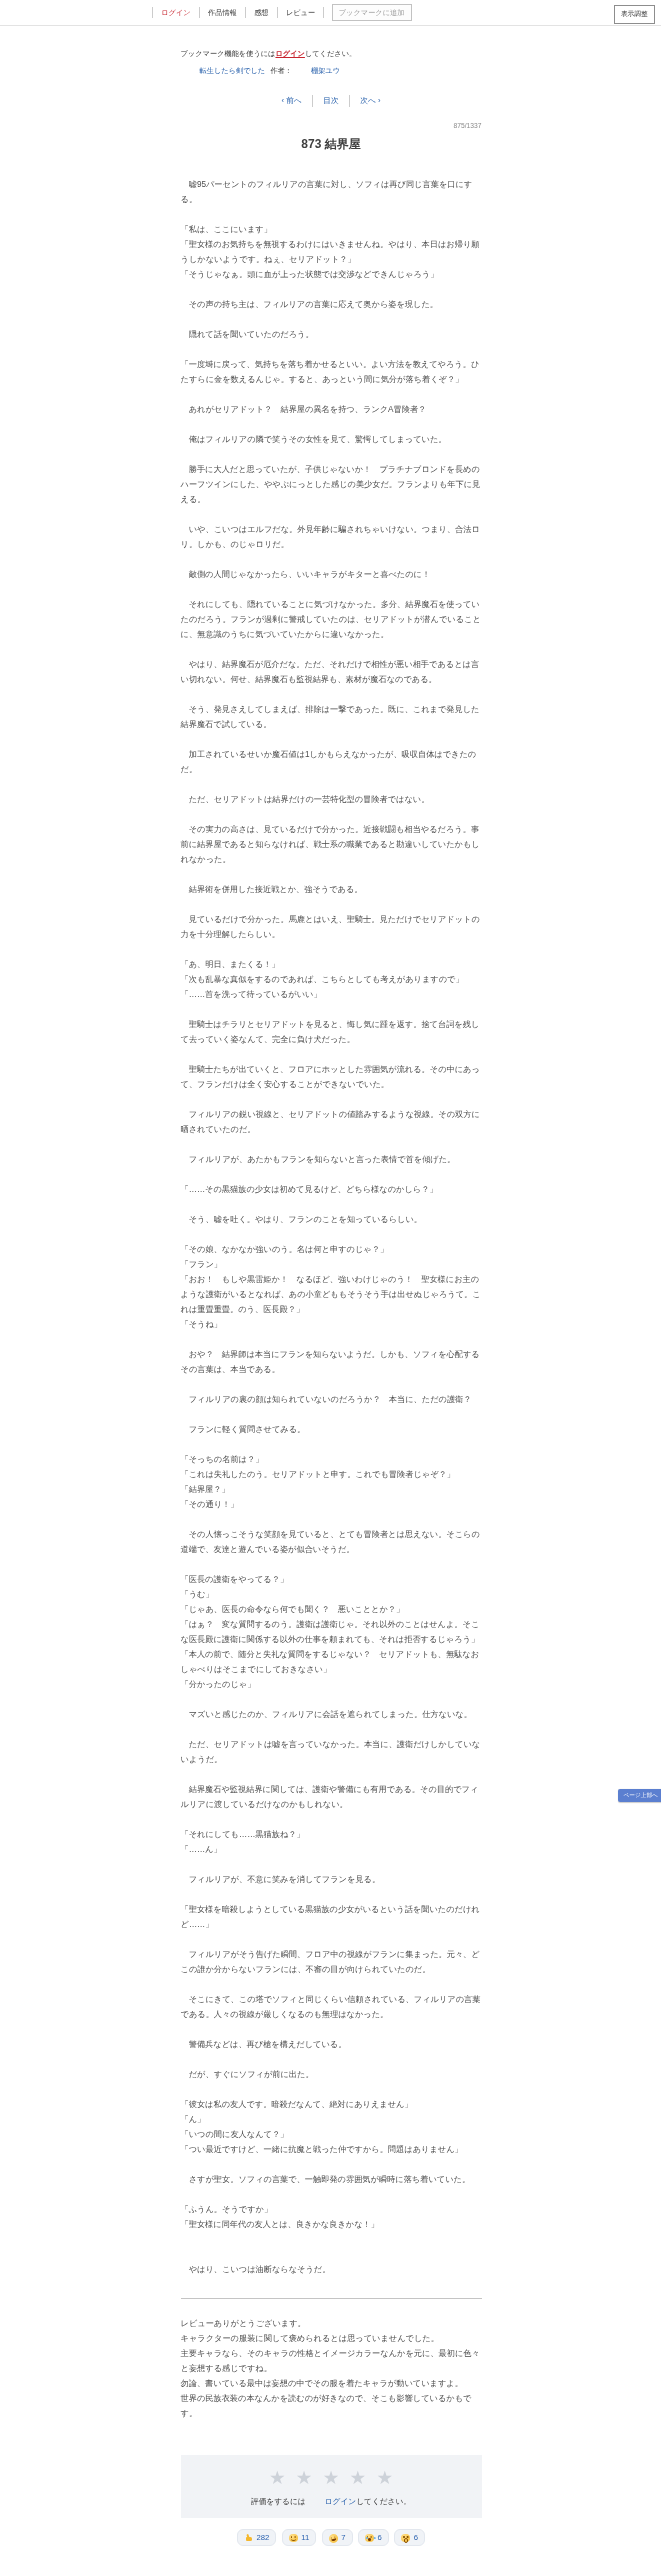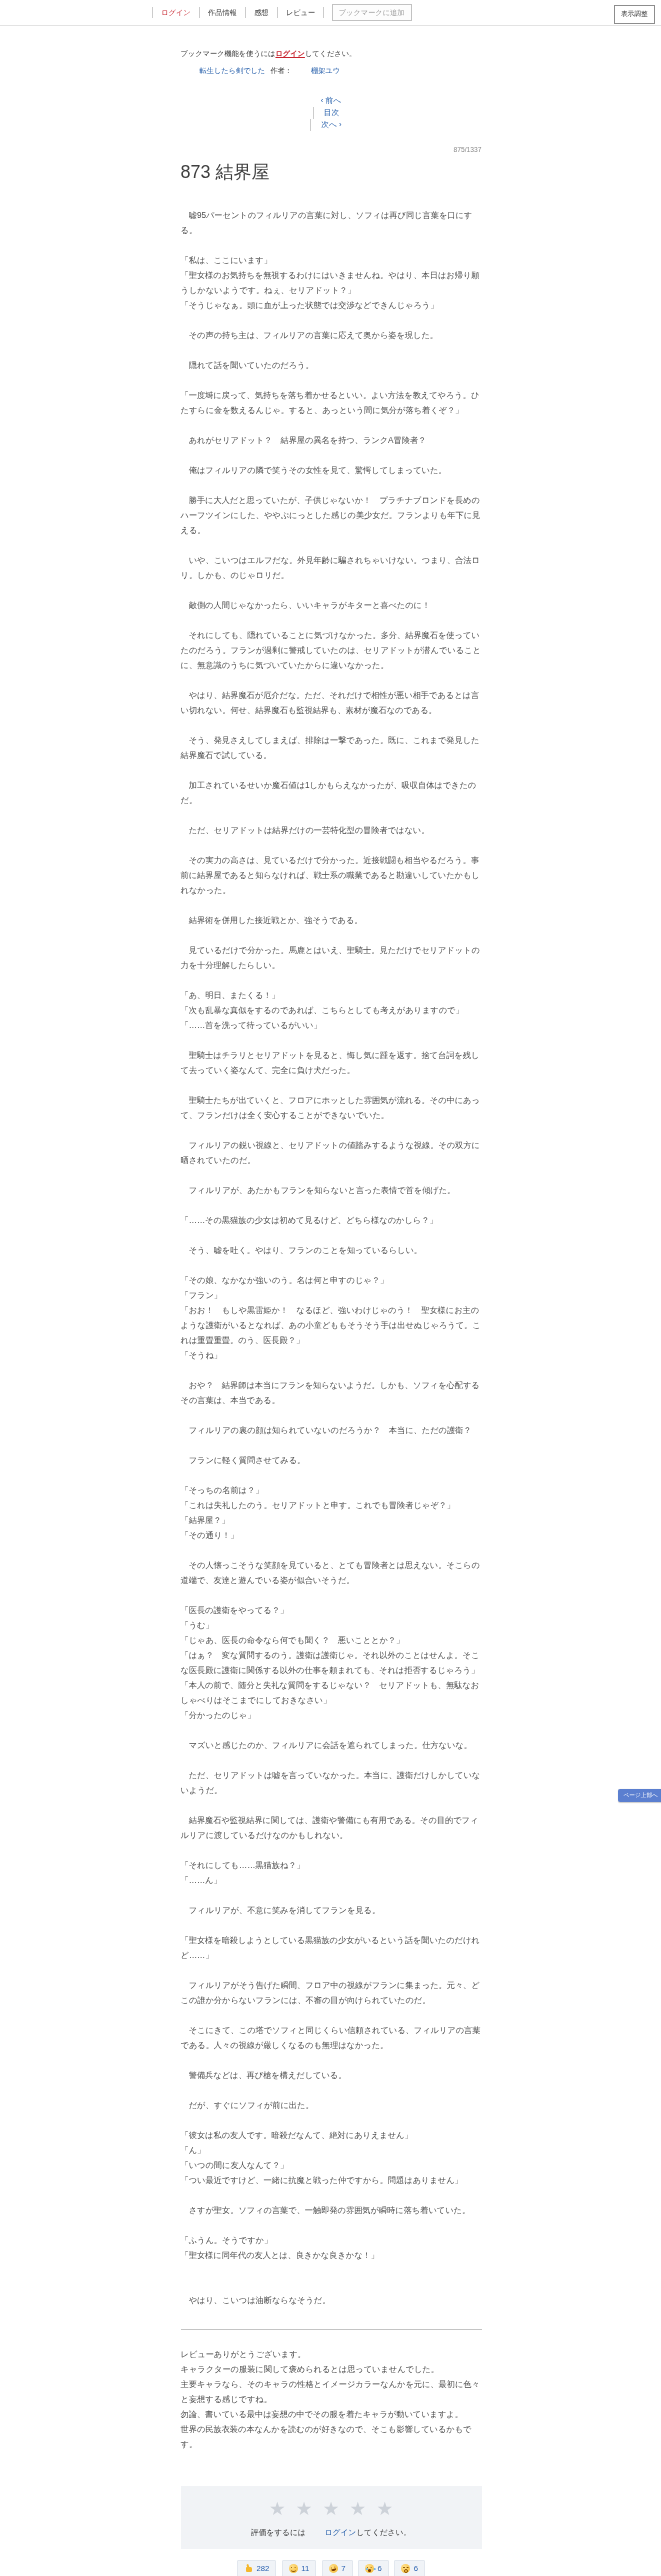--- a/index.html
+++ b/index.html
@@ -13,35 +13,35 @@
   .topnav-item.red{color:#c7242e;}
   .topnav-item.boxed{border:0.5px solid #c2c2c2;color:#9a9a9a;margin-left:7.2px;padding:4.1px 6.2px;line-height:7.2px;background:#fdfdfd;}
   .display-adjust{position:absolute;right:7.2px;top:4.6px;border:0.5px solid #8d8d8d;background:#fff;color:#333;font-size:6.7px;padding:4.1px 6.2px;font-family:inherit;cursor:pointer;}
   
   .col{width:301px;margin:0 auto;}
   .bm-notice{margin:23px 0 0 0;font-size:7.2px;color:#333;}
   .login-red{color:#c7242e;font-weight:bold;text-decoration:underline;}
   .series-line{margin:7.2px 0 0 0;font-size:7.2px;}
   .series-line .author-label{color:#333;margin-left:5.2px;}
   .chapter-nav{display:flex;justify-content:center;align-items:center;font-size:7.7px;}
-  .chapter-nav.top{margin-top:18.5px;flex-direction:column;}
+  .chapter-nav.top{margin-top:18.5px;}
   .chapter-nav a{color:#1f5aa8;padding:1px 10.3px;}
   .chapter-nav a + a{border-left:0.5px solid #ccc;}
   .page-counter{text-align:right;color:#8a8a8a;font-size:6.7px;margin:15.5px 0 0 0;}
-  .chapter-title{font-size:18px;font-weight:normal;color:#404040;margin:7.2px 0 24px 0;}
+  .chapter-title{text-align:center;font-size:12px;font-weight:bold;color:#404040;margin:7.2px 0 24px 0;}
   
   .novel-body p,.afterword p{margin:0;font-size:8.2px;line-height:15px;color:#4a4a4a;white-space:pre-wrap;word-break:break-all;}
   .novel-body .blank,.afterword .blank{height:15px;}
   .afterword-divider{border:none;border-top:1px solid #c4c4c4;margin:20.6px 0 17.5px 0;}
   
   .rating-band{background:#f1f3f6;margin-top:34px;padding:13.4px 0 11.3px 0;text-align:center;}
   .stars{font-size:18.5px;color:#cdd2d9;letter-spacing:10.3px;line-height:1;padding-left:10.3px;}
   .rating-login{font-size:7.7px;color:#333;margin:9.3px 0 0 0;}
   .reactions{display:flex;justify-content:center;gap:5.2px;margin-top:11.3px;}
-  .chip{display:inline-flex;align-items:flex-start;gap:3.6px;background:#f0f3f7;border:0.5px solid #e2e7ee;border-radius:1px;padding:3.1px 6.2px;}
+  .chip{display:inline-flex;align-items:flex-end;gap:3.6px;background:#f0f3f7;border:0.5px solid #e2e7ee;border-radius:6px;padding:3.1px 6.2px;}
   .chip .count{color:#2b62b0;font-size:7.7px;}
   
   .face{width:8.8px;height:8.8px;border-radius:50%;background:radial-gradient(circle at 35% 30%,#ffe08a,#f5b82e);position:relative;display:inline-block;}
   .face::before{content:"";position:absolute;top:2.6px;left:2.1px;width:1.3px;height:1.5px;background:#8a5200;border-radius:50%;box-shadow:3.6px 0 0 #8a5200;}
   .face[data-v="smile"]::after{content:"";position:absolute;left:2.1px;top:4.1px;width:4.6px;height:2.6px;border-bottom:1px solid #8a5200;border-radius:0 0 4.6px 4.6px;}
   .face[data-v="laugh"]{transform:rotate(-14deg);}
   .face[data-v="laugh"]::after{content:"";position:absolute;left:1.8px;top:4.6px;width:5.2px;height:2.6px;background:#7a3c00;border-radius:0 0 5.2px 5.2px;}
   .face[data-v="cry"]::after{content:"";position:absolute;left:2.8px;top:4.6px;width:3.1px;height:2.6px;background:#7a3c00;border-radius:50% 50% 40% 40%;box-shadow:-2.6px -1.5px 0 -0.5px #74b7e8,5.2px -1.5px 0 -0.5px #74b7e8;}
   .face[data-v="flushed"]::after{content:"";position:absolute;left:3.1px;top:4.9px;width:2.1px;height:2.1px;border:0.8px solid #8a5200;border-radius:50%;}
   .thumb{width:8.8px;height:8.8px;position:relative;display:inline-block;}

